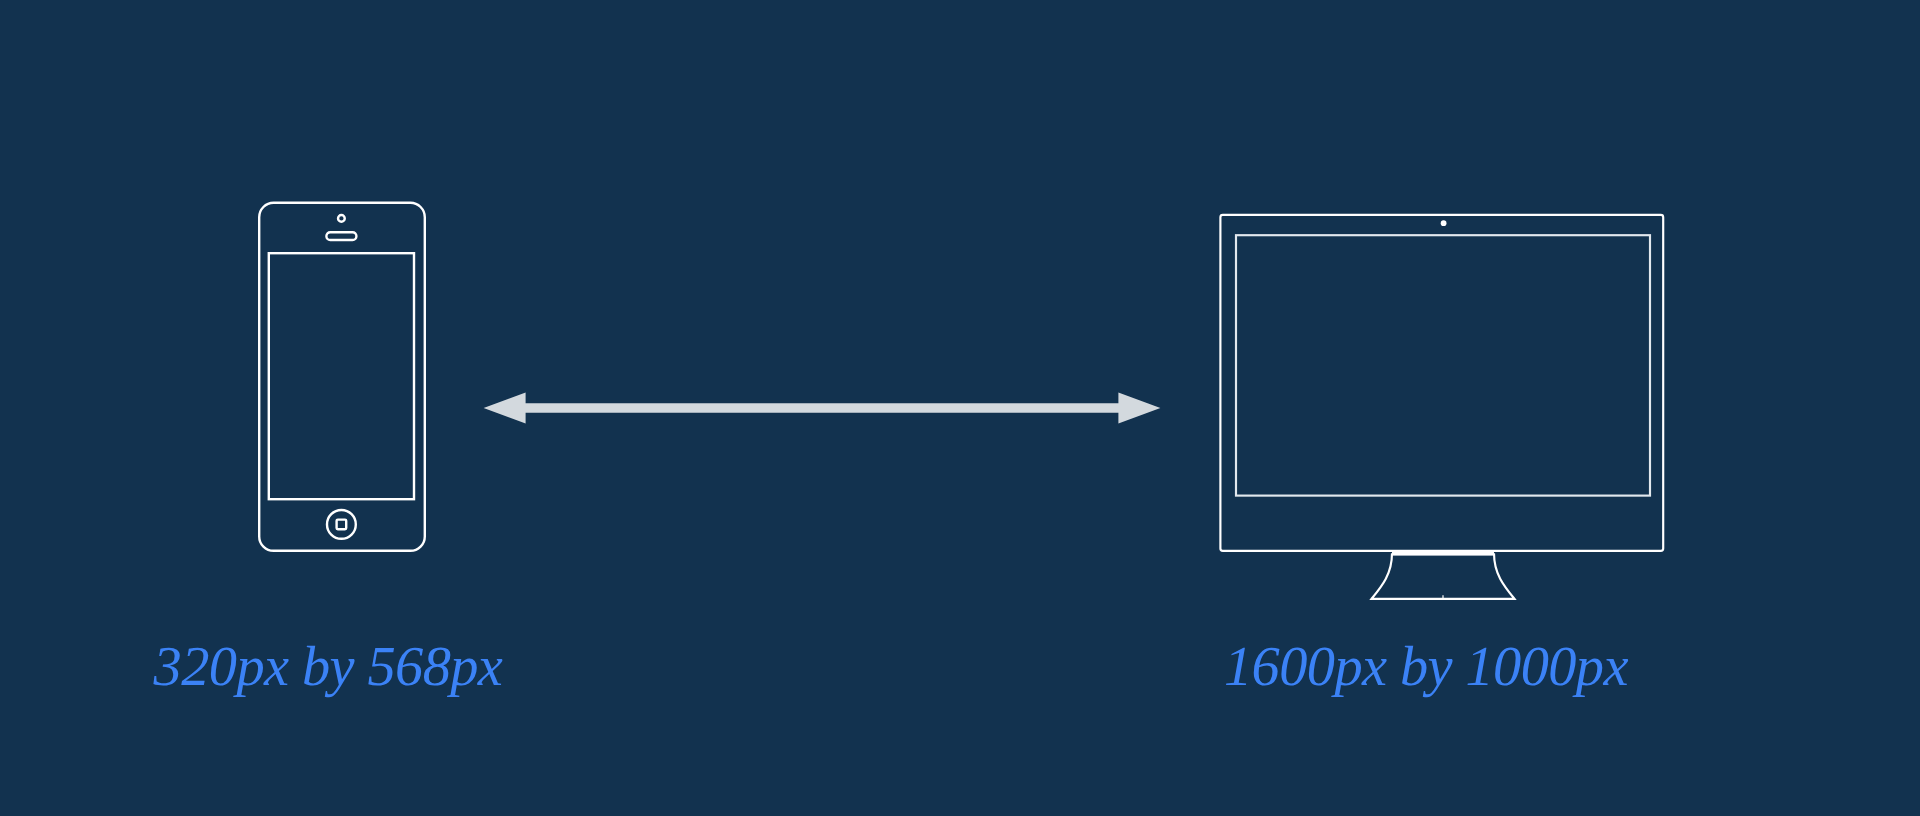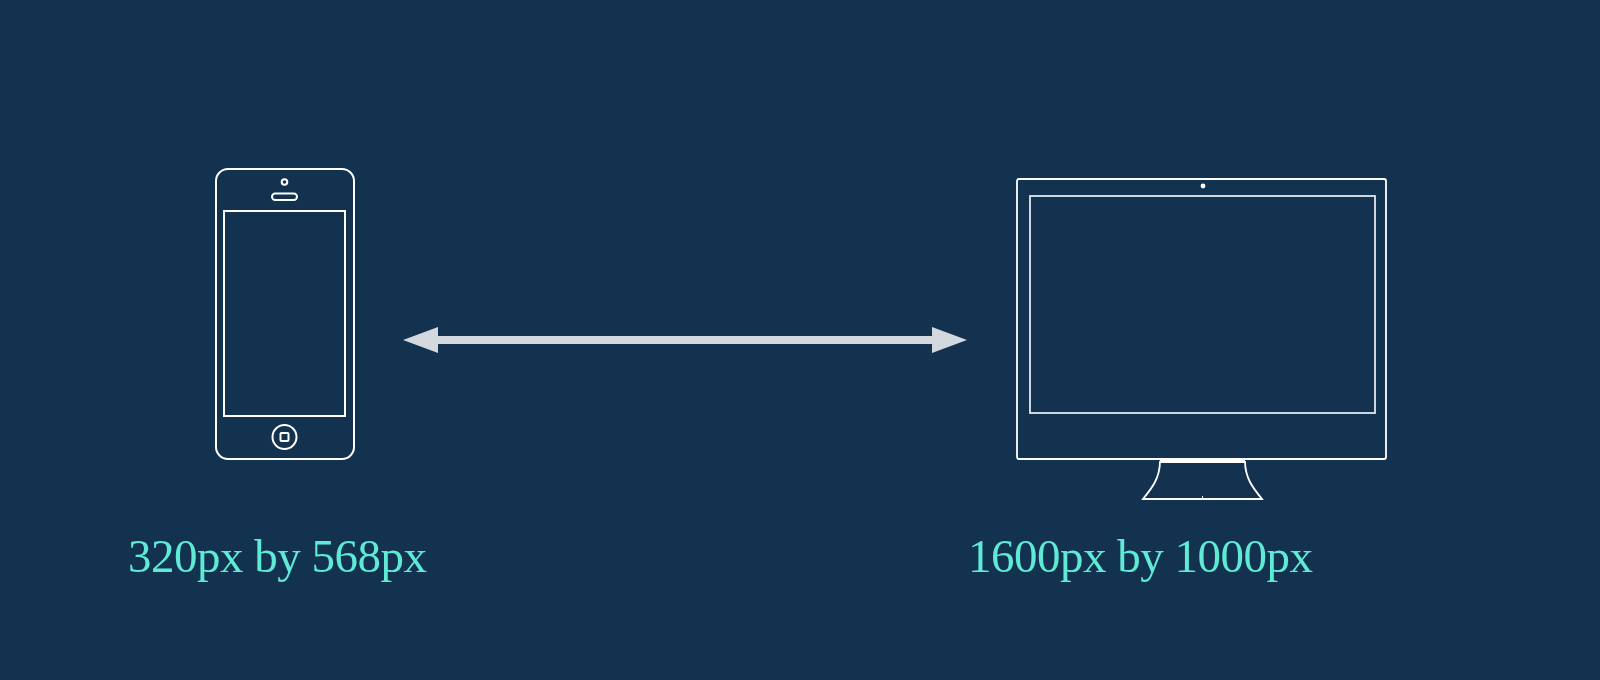--- a/index.html
+++ b/index.html
@@ -5,29 +5,30 @@
     html, body { margin: 0; padding: 0; }
     body {
       width: 1600px; height: 680px; overflow: hidden;
       background: #12324f;
       position: relative;
       font-family: "DejaVu Serif", "Liberation Serif", serif;
     }
     .canvas { position: absolute; left: 0; top: 0; width: 1600px; height: 680px; }
     .label {
       position: absolute;
-      color: #5eead4;
+      color: #3b82f6;
       font-family: "Liberation Serif", "DejaVu Serif", serif;
       font-size: 47px;
       line-height: 1;
       white-space: nowrap;
       letter-spacing: -0.5px;
+      font-style: italic;
     }
     .label-phone { left: 128px; top: 533px; }
-    .label-desktop { left: 968px; top: 533px; }
+    .label-desktop { left: 1020px; top: 533px; }
   </style>
 </head>
 <body>
 
 <svg class="canvas" viewBox="0 0 1600 680" width="1600" height="680" xmlns="http://www.w3.org/2000/svg">
 
   <g fill="none" stroke="#ffffff" stroke-width="2">
     <rect x="216" y="169" width="138" height="290" rx="12" ry="12"></rect>
     <rect x="224" y="211" width="121" height="205"></rect>
     <circle cx="284.5" cy="182" r="2.8"></circle>

